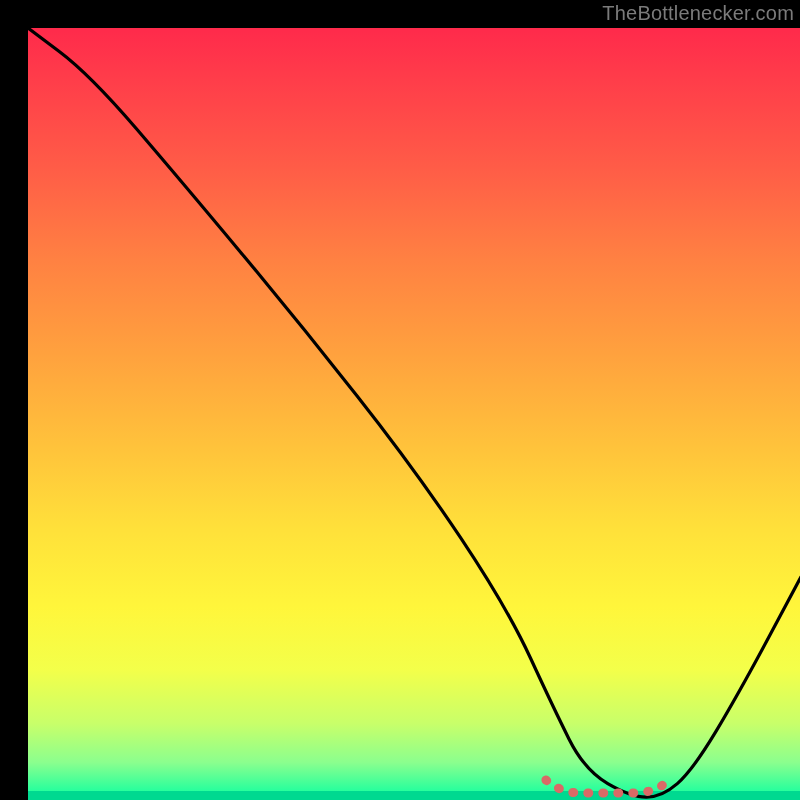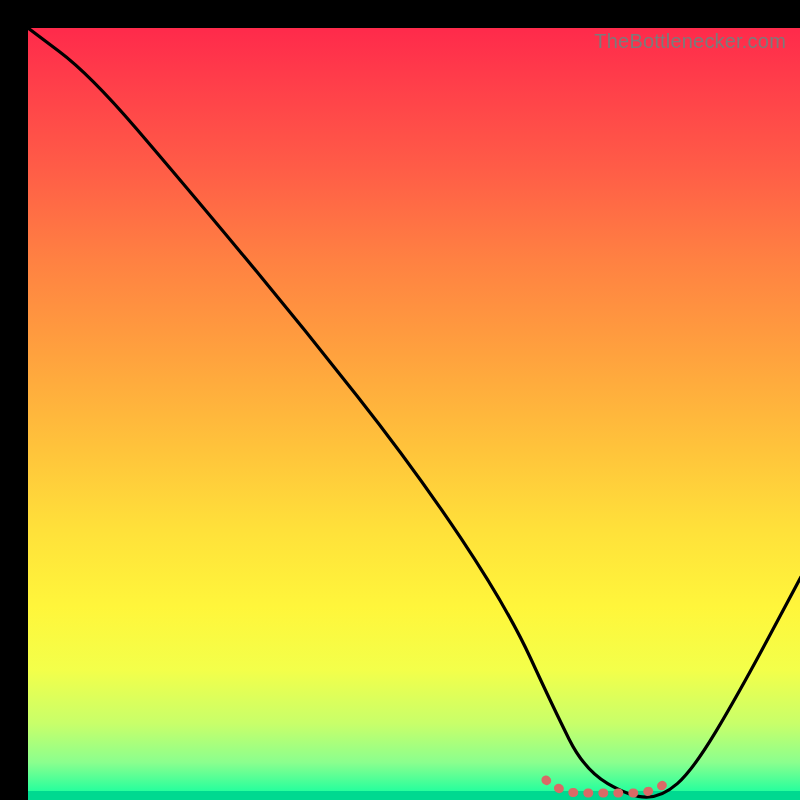--- a/index.html
+++ b/index.html
@@ -51,27 +51,26 @@
     position: absolute;
     left: 0;
     right: 0;
     bottom: 0;
     height: 10px;
     background: #00d990;
   }
   .watermark {
     position: absolute;
     top: 2px;
-    right: 14px;
+    right: 6px;
     color: #7b7b7b;
     font-size: 20px;
     font-weight: 500;
     letter-spacing: 0.2px;
     user-select: none;
-    margin-top: 28px;
   }
   svg.curve {
     position: absolute;
     inset: 0;
     width: 100%;
     height: 100%;
   }
   .curve-path {
     fill: none;
     stroke: #000;

